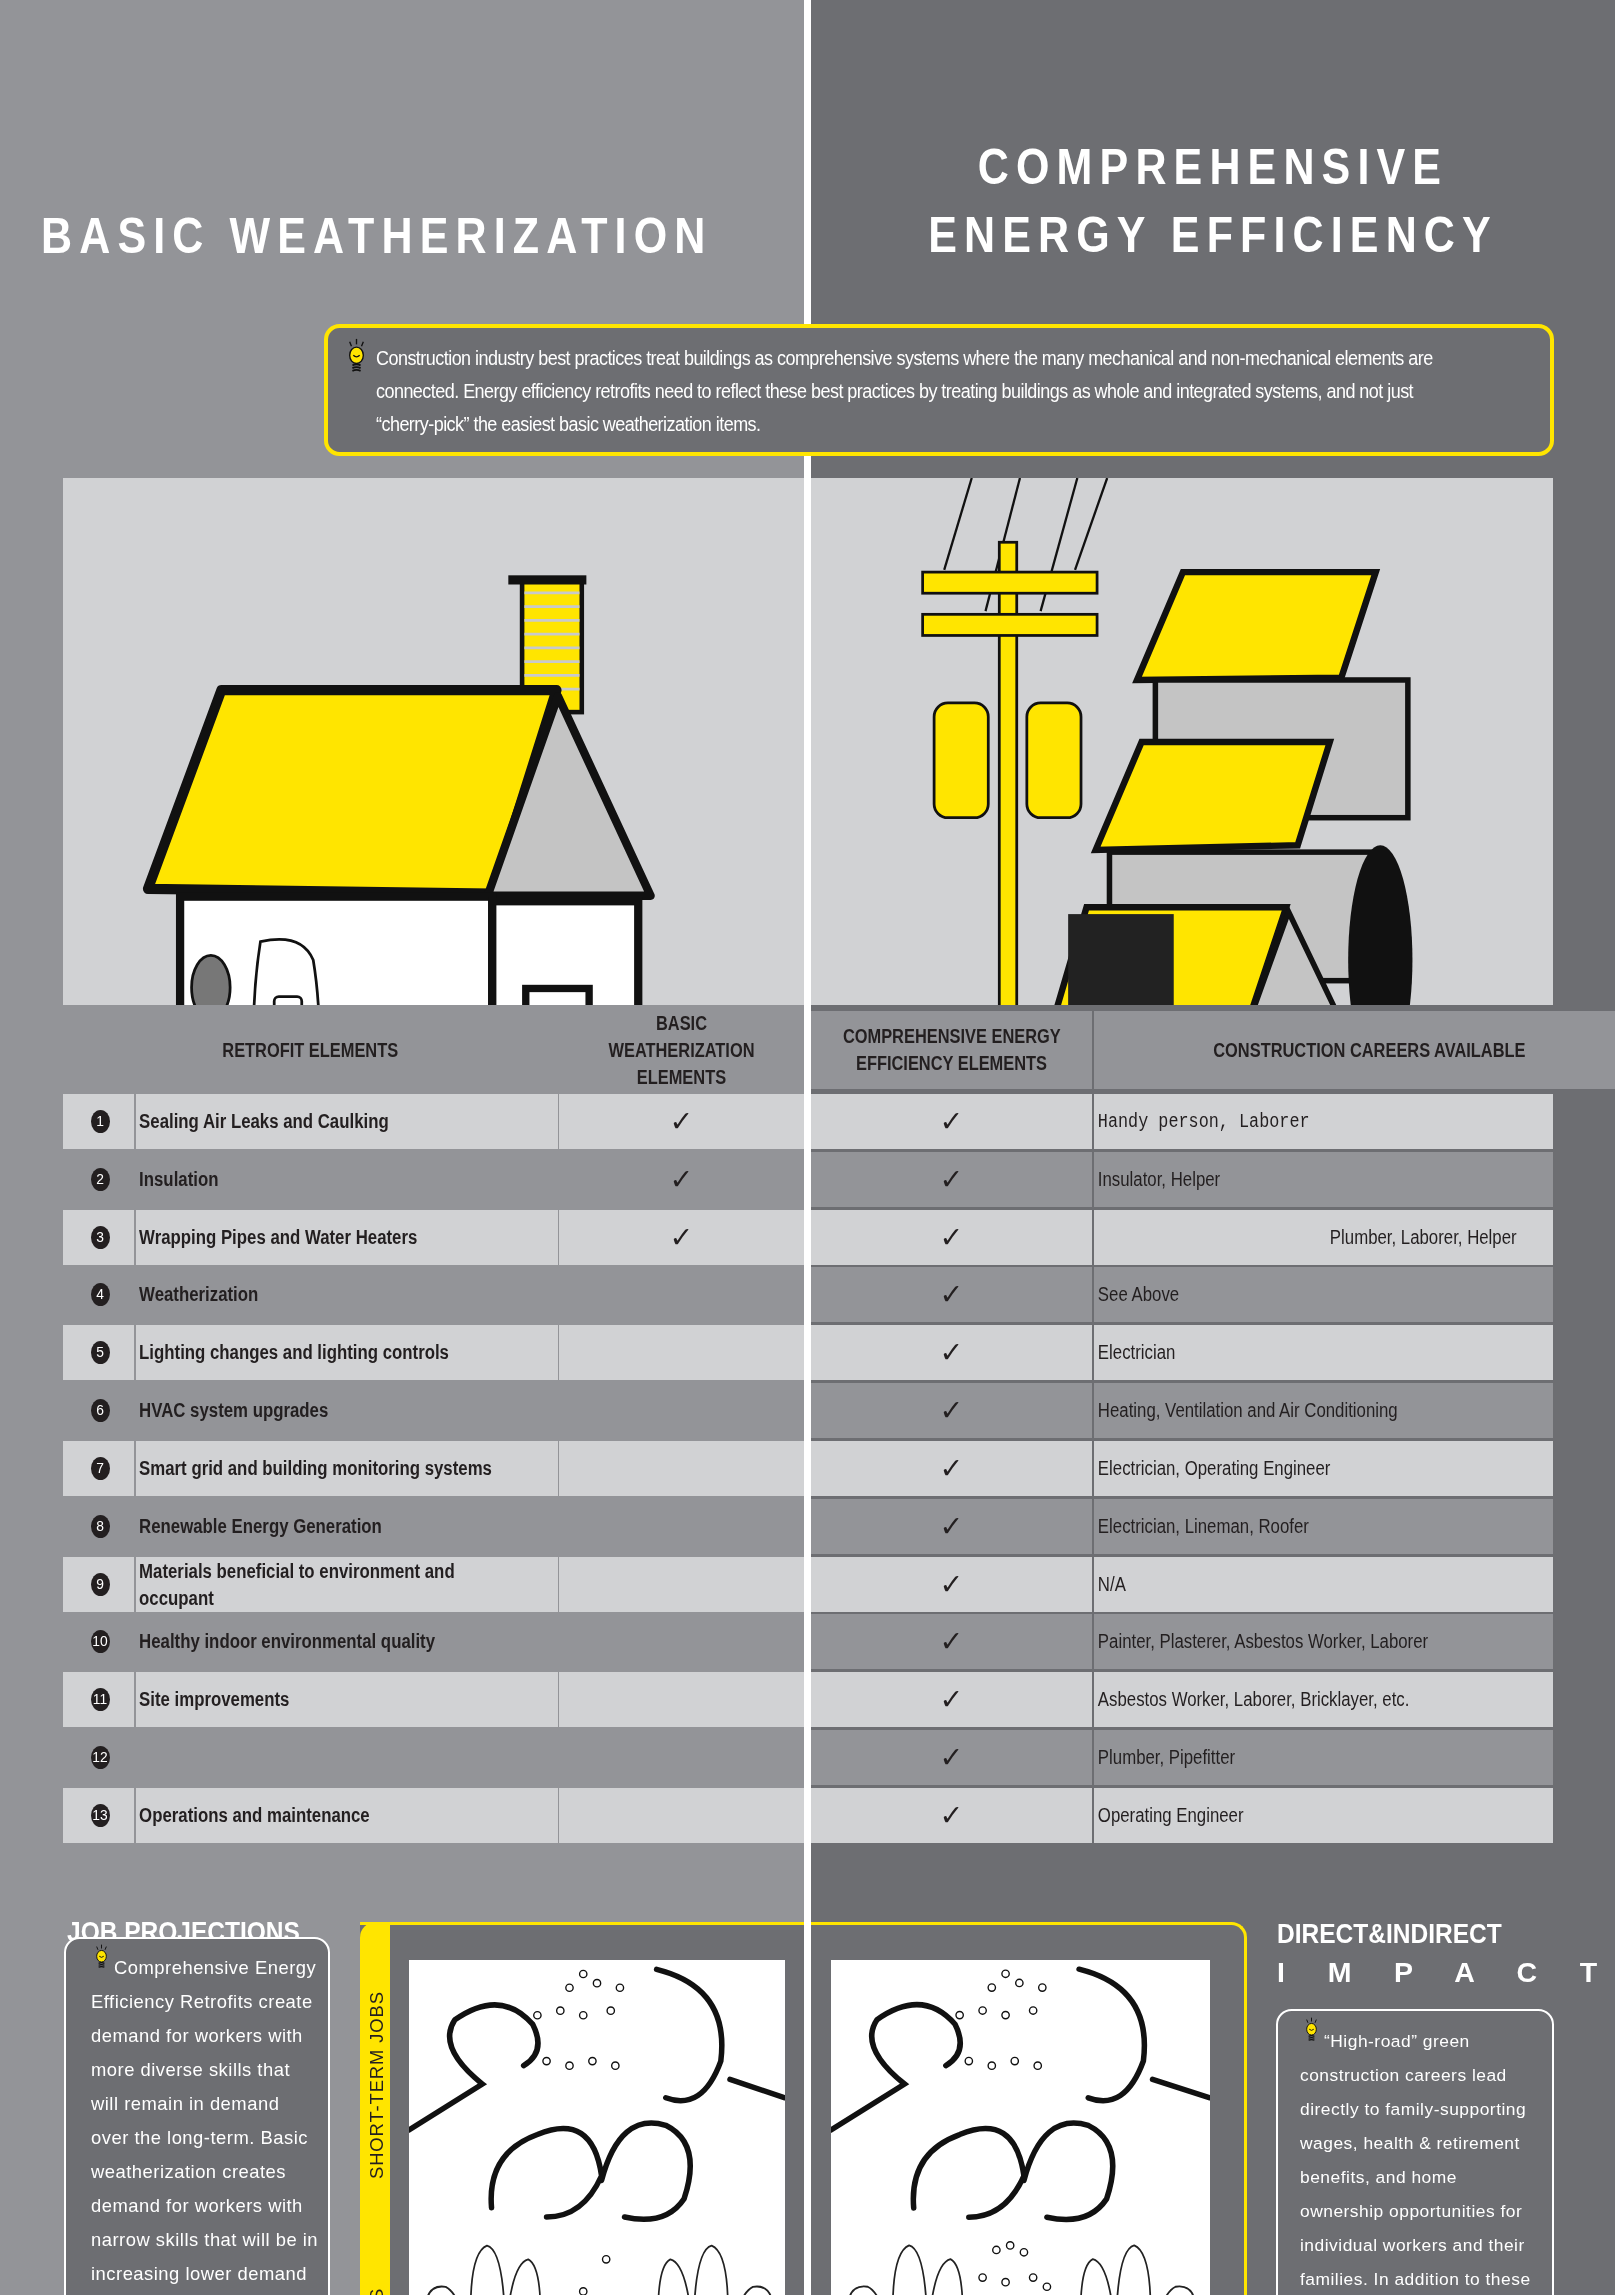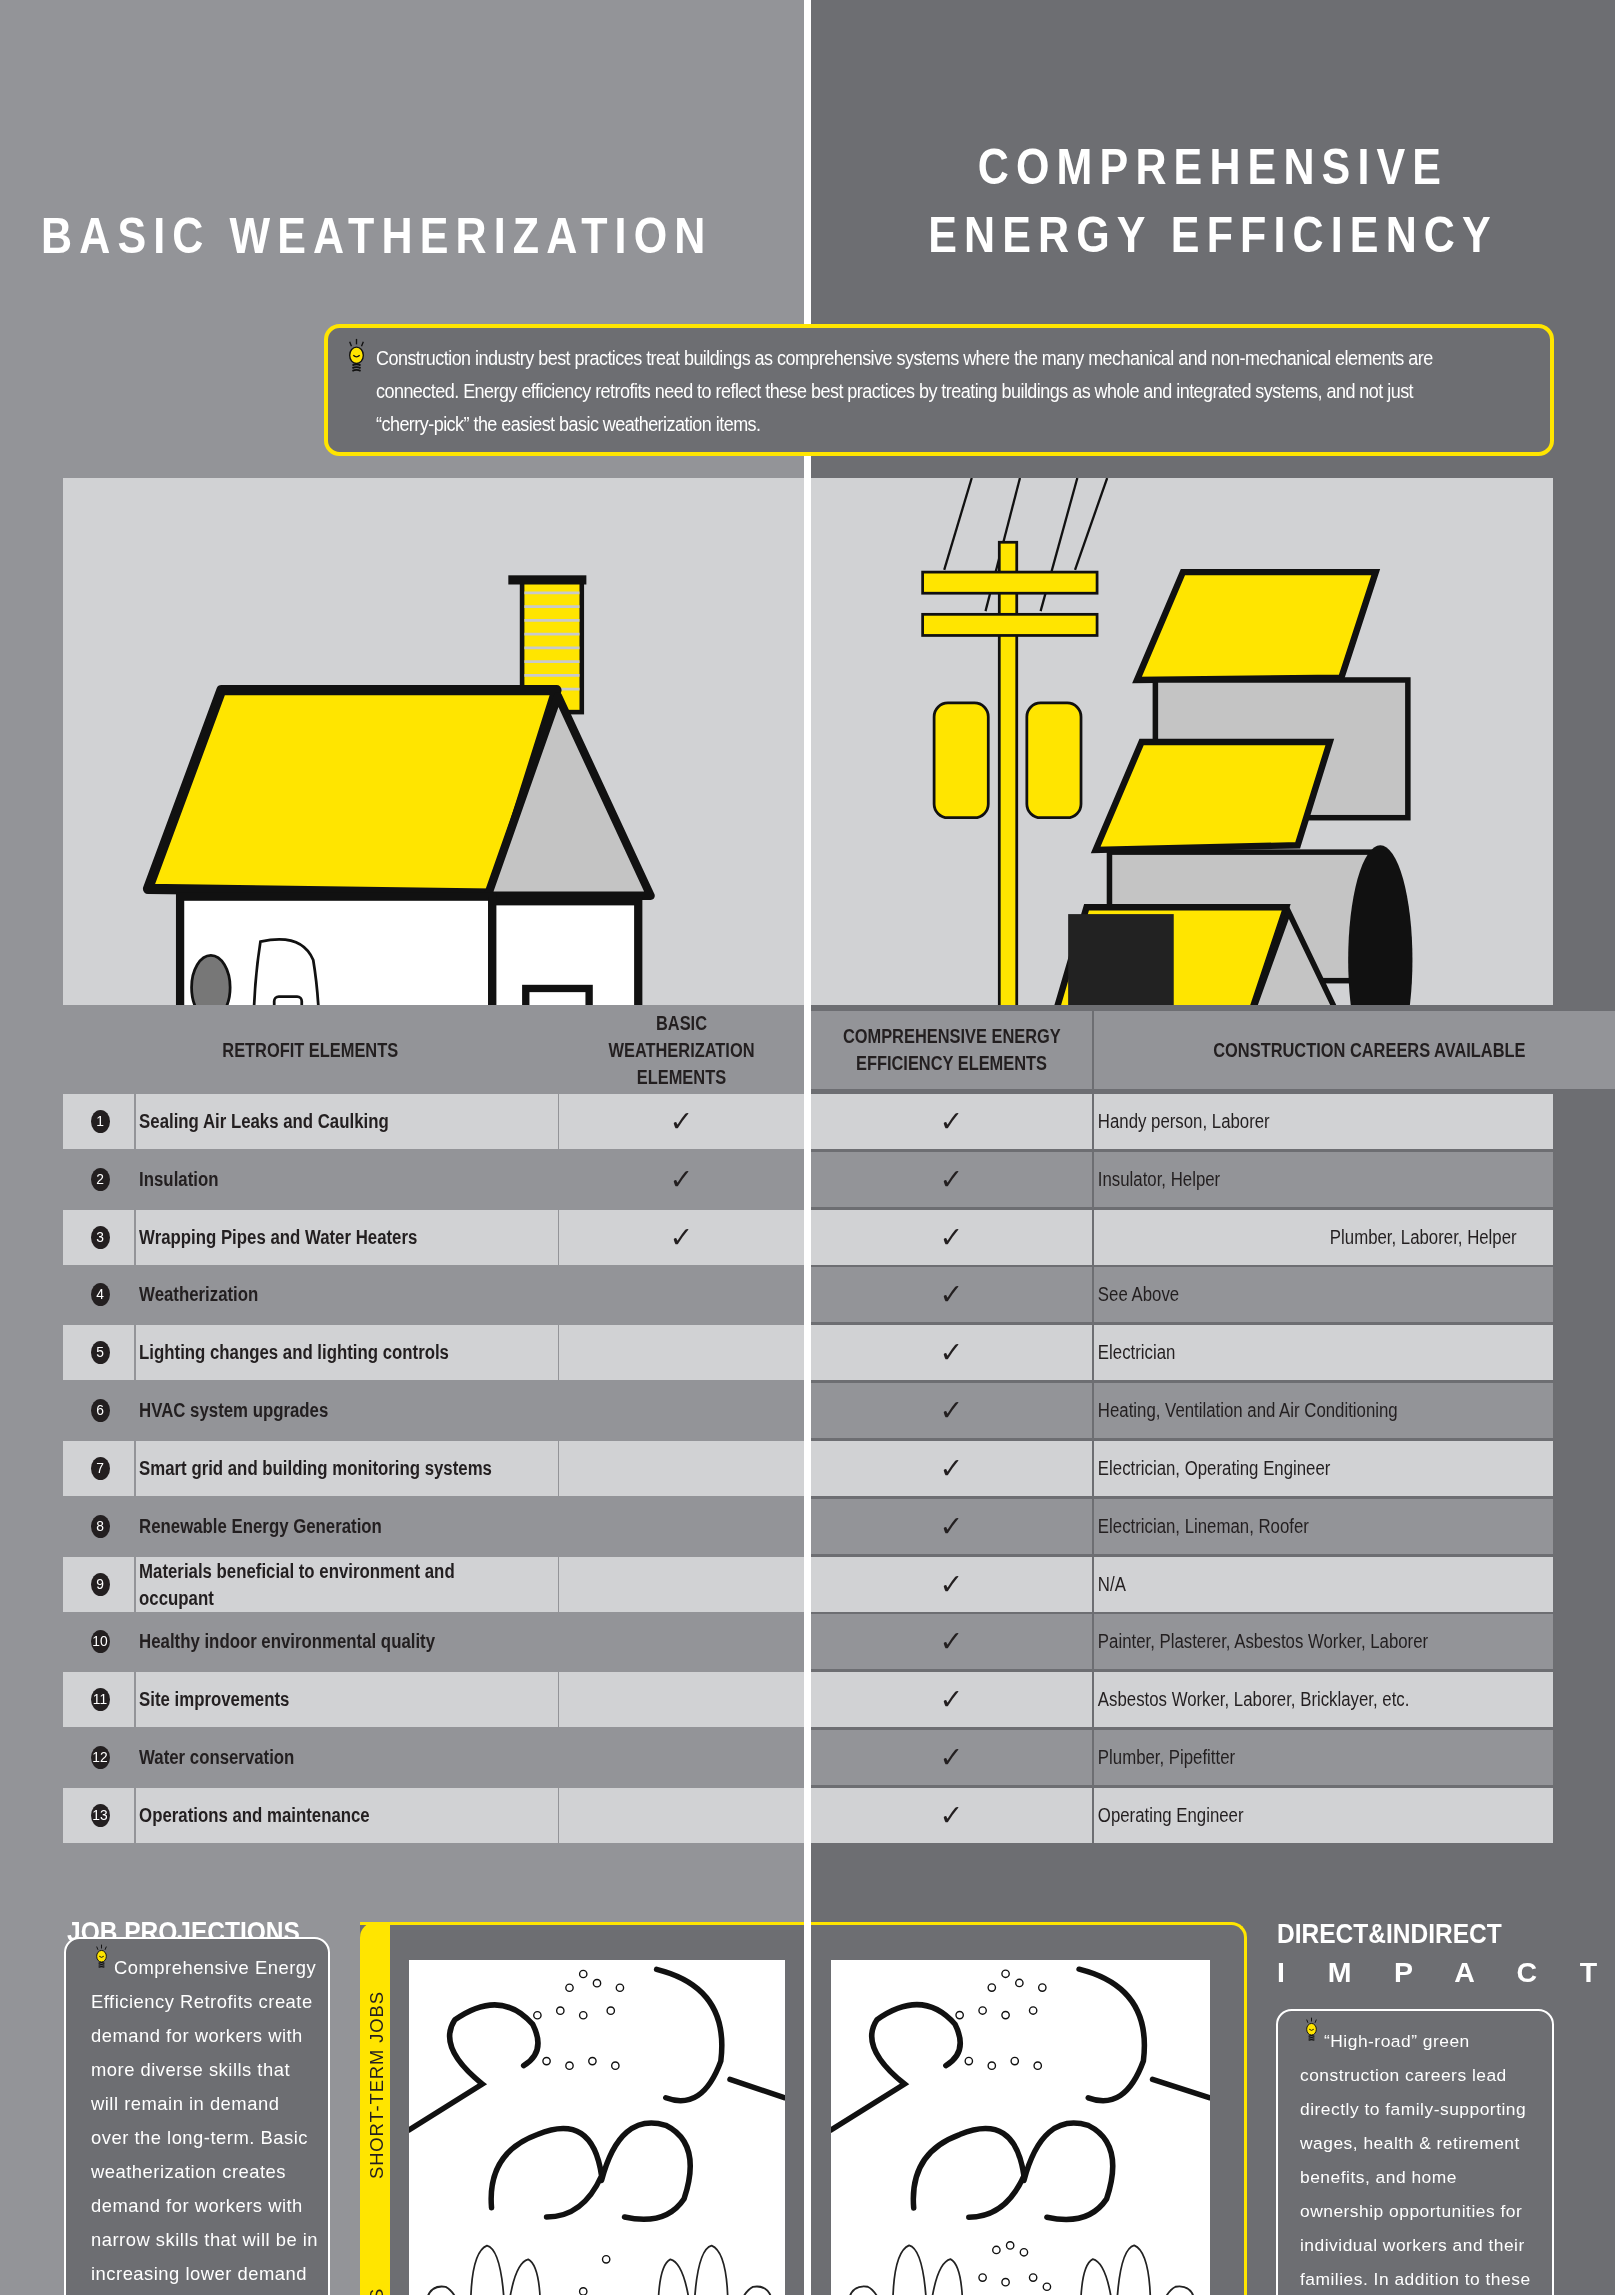--- a/index.html
+++ b/index.html
@@ -162,21 +162,21 @@
         </div>
         <div class="cell light" style="left:73px;width:422px;">
           <div class="elabel">Sealing Air Leaks and Caulking</div>
         </div>
         <div class="cell light" style="left:496px;width:245px;">
           <div class="check">✓</div>
         </div>
         <div class="cell light" style="left:748px;width:281px;">
           <div class="check">✓</div>
         </div>
-        <div class="cell light" style="left:1031px;width:459px;">
+        <div class="cell light" style="left:1031px;width:459px;font-family:Liberation Mono, monospace;">
           <div class="career">Handy person, Laborer</div>
         </div>
       </div>
       <div class="row" style="top: 144px;">
         <div class="cell dark" style="left:0;width:71px;">
           <div class="num-badge">2</div>
         </div>
         <div class="cell dark" style="left:73px;width:422px;">
           <div class="elabel">Insulation</div>
         </div>
@@ -339,23 +339,20 @@
         <div class="cell light" style="left:748px;width:281px;">
           <div class="check">✓</div>
         </div>
         <div class="cell light" style="left:1031px;width:459px;">
           <div class="career">Asbestos Worker, Laborer, Bricklayer, etc.</div>
         </div>
       </div>
       <div class="row" style="top: 722px;">
         <div class="cell dark" style="left:0;width:71px;">
           <div class="num-badge">12</div>
-        </div>
-        <div class="cell dark" style="left:73px;width:422px;">
-          <div class="elabel">Water conservation</div>
         </div>
         <div class="cell dark" style="left:496px;width:245px;">
           <div class="check"></div>
         </div>
         <div class="cell dark" style="left:748px;width:281px;">
           <div class="check">✓</div>
         </div>
         <div class="cell dark" style="left:1031px;width:459px;">
           <div class="career">Plumber, Pipefitter</div>
         </div>

